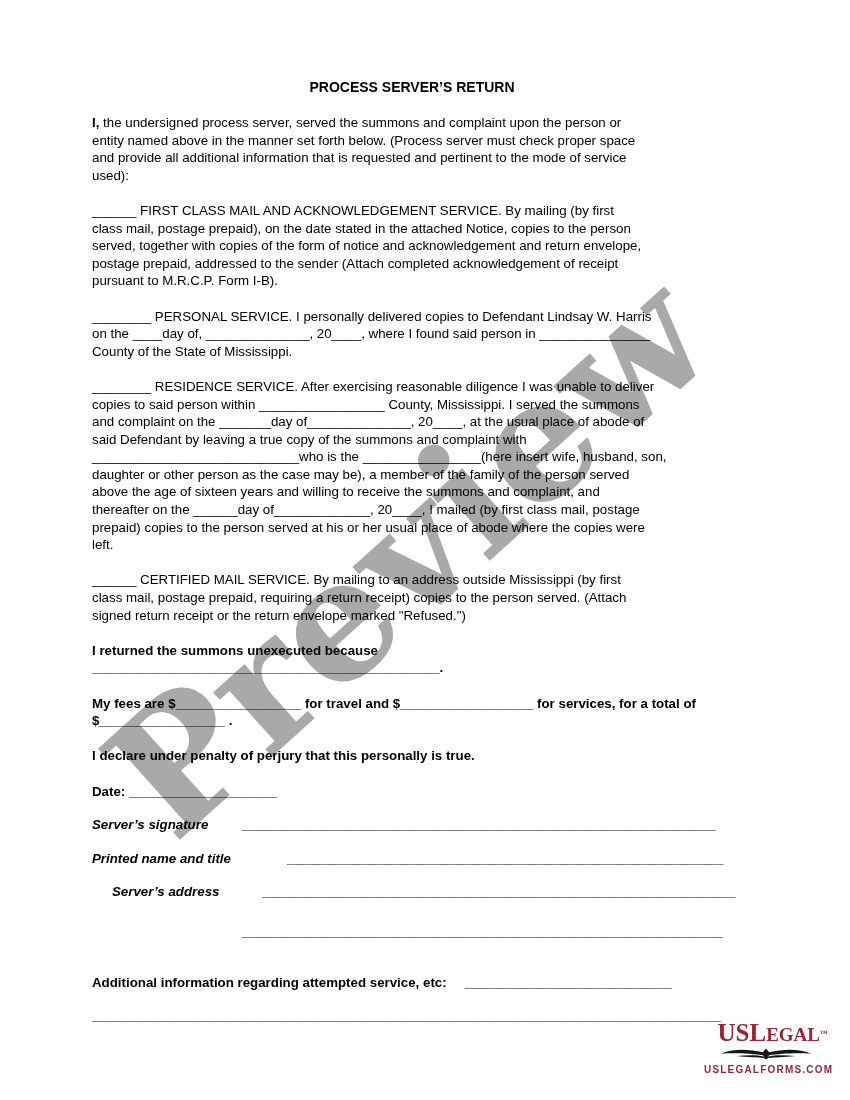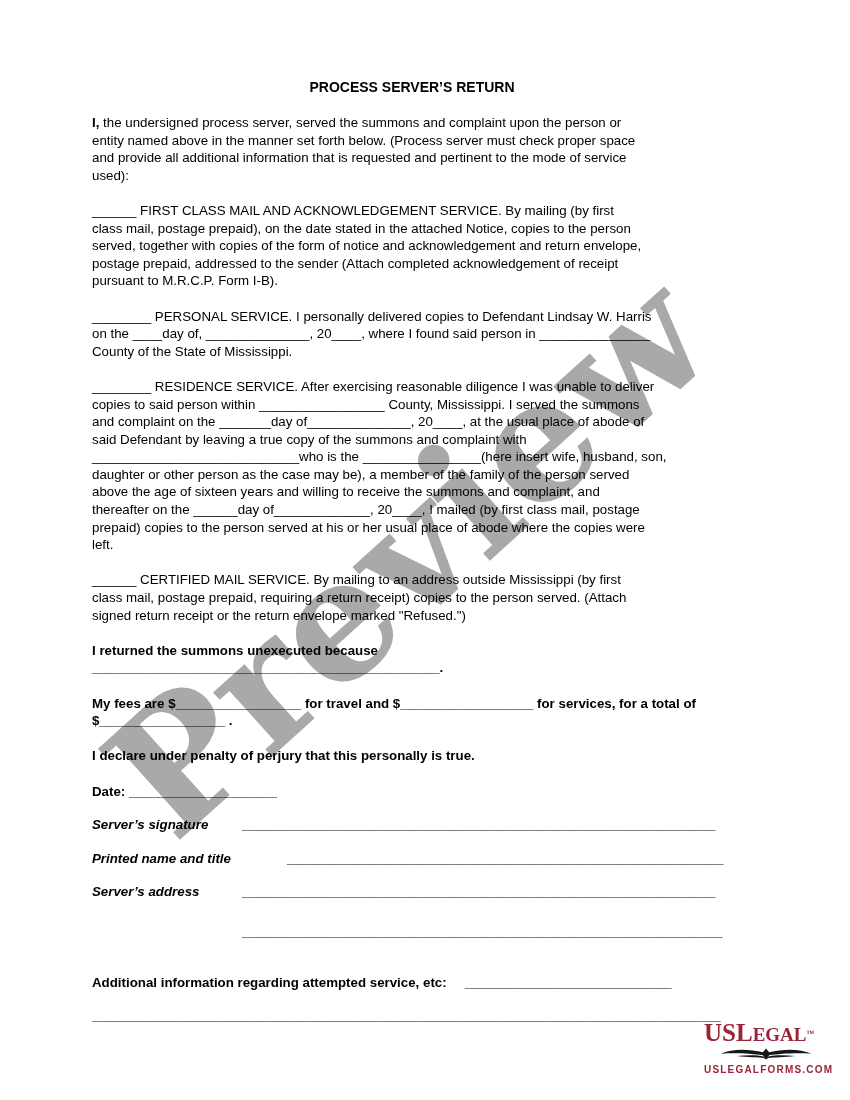--- a/index.html
+++ b/index.html
@@ -51,35 +51,35 @@
     display: flex;
     align-items: baseline;
     margin: 0 0 16px 0;
     white-space: pre;
   }
   .row .lbl { font-weight: bold; flex: 0 0 auto; }
   .row.ital .lbl { font-style: italic; }
   .lbl-w150 { width: 150px; }
   .lbl-w195 { width: 195px; }
   .row .line { font-weight: bold; letter-spacing: 0; }
-  .row-address { margin-bottom: 22px; }
+  .row-address { margin-bottom: 22px; margin-left: 20px; }
   .row-address2 { margin-bottom: 33px; }
   .row-additional { margin-bottom: 16px; }
   .row-additional .line { margin-left: 18px; }
   .fullline {
     font-weight: bold;
     margin: 0;
     white-space: pre;
   }
   .logo {
     position: absolute;
     left: 704px;
     top: 1022px;
     width: 124px;
-    text-align: left;
+    text-align: right;
     z-index: 1;
   }
   .brand {
     font-family: "Liberation Serif", serif;
     font-weight: bold;
     color: #9b2438;
     line-height: 22px;
     white-space: nowrap;
   }
   .brand .big { font-size: 25px; }

